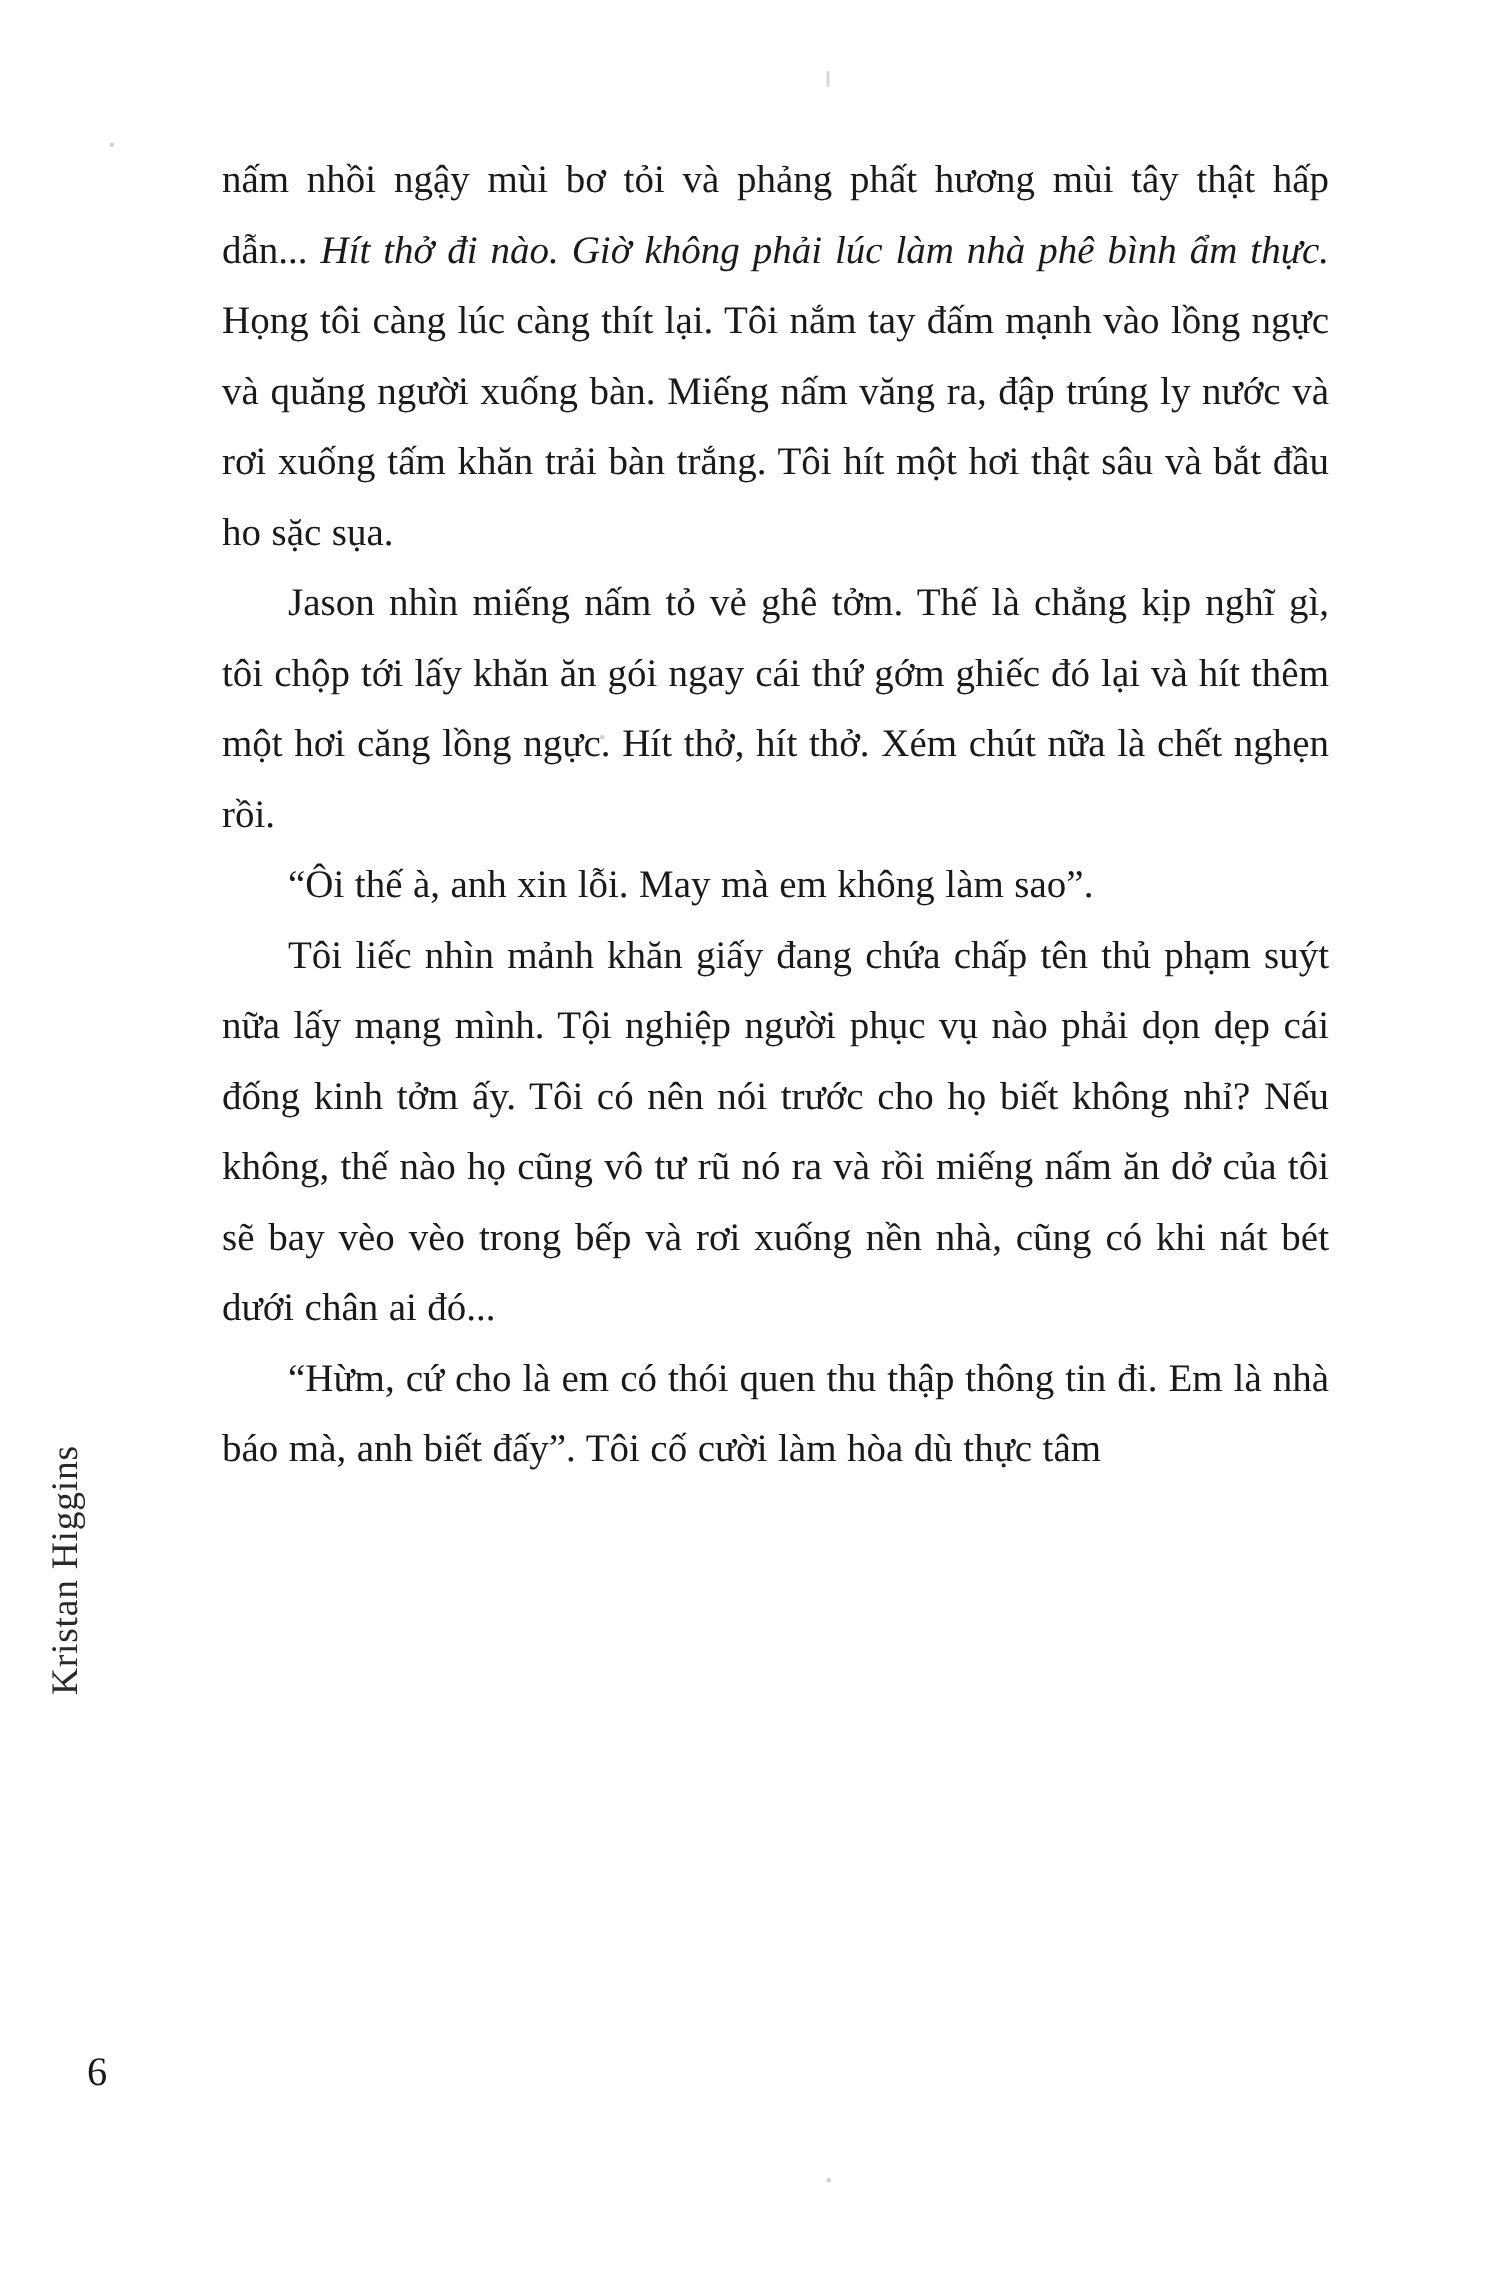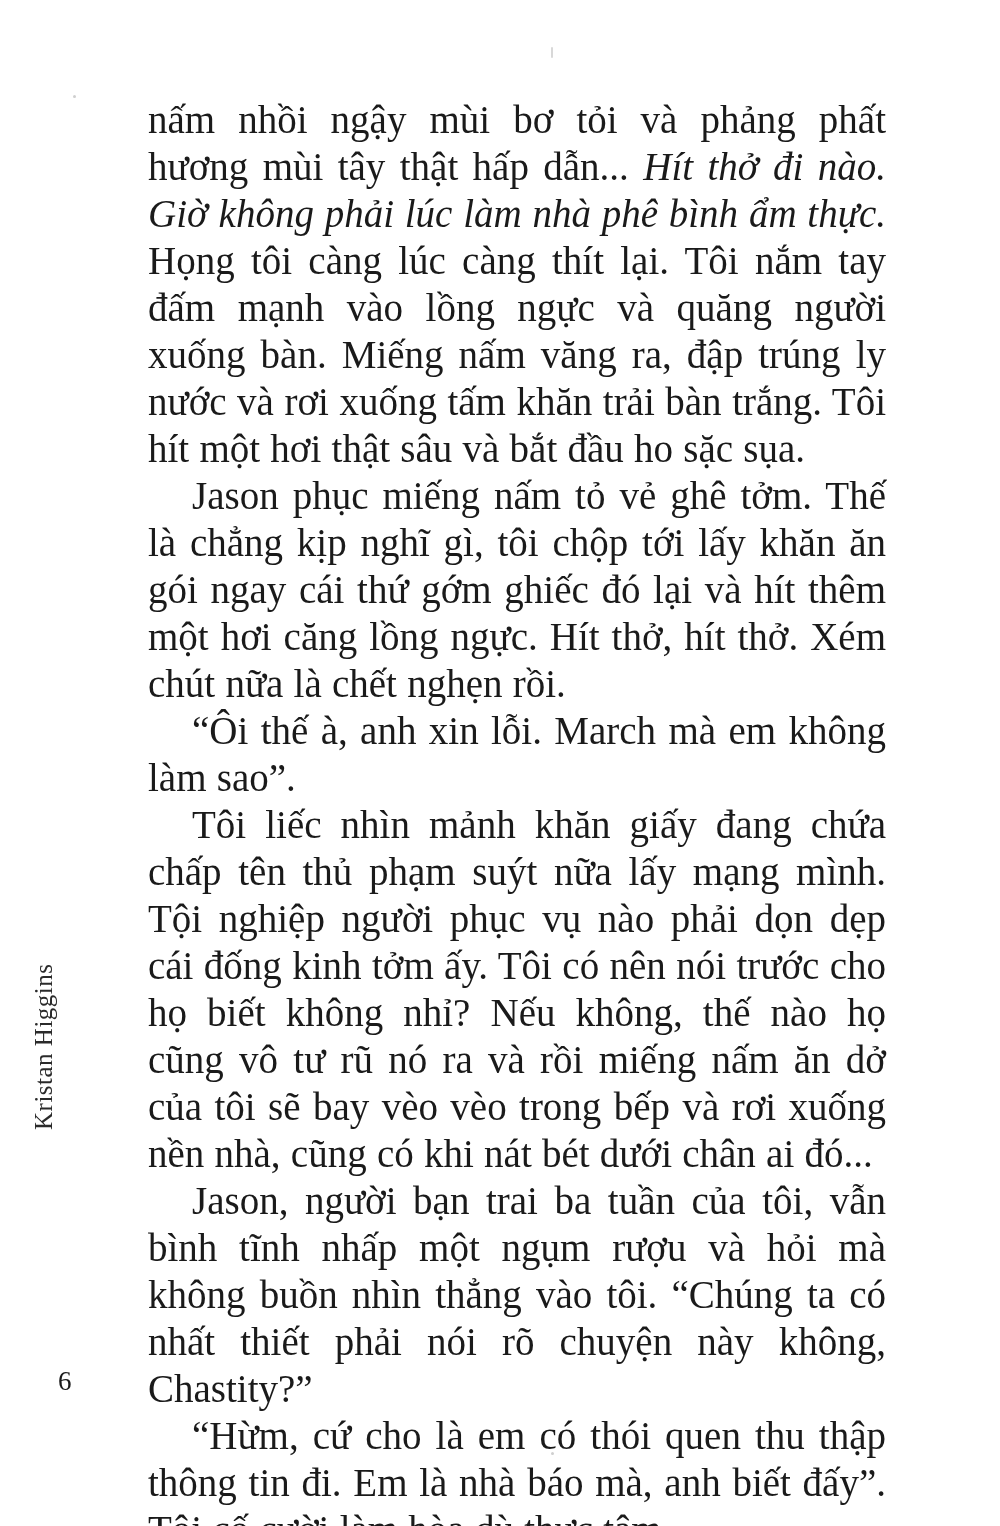--- a/index.html
+++ b/index.html
@@ -40,21 +40,21 @@
     color: #1a1a1a;
   }
   .text-column {
     position: absolute;
     left: 148px;
     top: 96px;
     width: 738px;
   }
   p.para {
     margin: 0;
-    font-size: 39px;
+    font-size: 26px;
     line-height: 47px;
     text-align: justify;
     text-indent: 44px;
     color: #1a1a1a;
     word-spacing: 0.5px;
   }
   p.para.first {
     text-indent: 0;
   }
   em.it {
@@ -81,20 +81,19 @@
   <div class="speck s2"></div>
   <div class="speck s3"></div>
   <div class="speck s4"></div>
 
   <div class="author-running-head">Kristan Higgins</div>
 
   <div class="page-number">6</div>
 
   <div class="text-column" id="body-column">
       <p class="para first"><span>nấm nhồi ngậy mùi bơ tỏi và phảng phất hương mùi tây thật hấp dẫn... </span><em class="it">Hít thở đi nào. Giờ không phải lúc làm nhà phê bình ẩm thực.</em><span> Họng tôi càng lúc càng thít lại. Tôi nắm tay đấm mạnh vào lồng ngực và quăng người xuống bàn. Miếng nấm văng ra, đập trúng ly nước và rơi xuống tấm khăn trải bàn trắng. Tôi hít một hơi thật sâu và bắt đầu ho sặc sụa.</span></p>
-      <p class="para"><span>Jason phục miếng nấm tỏ vẻ ghê tởm. Thế là chẳng kịp nghĩ gì, tôi chộp tới lấy khăn ăn gói ngay cái thứ gớm ghiếc đó lại và hít thêm một hơi căng lồng ngực. Hít thở, hít thở. Xém chút nữa là chết nghẹn rồi.</span></p>
-      <p class="para"><span>“Ôi thế à, anh xin lỗi. March mà em không làm sao”.</span></p>
+      <p class="para"><span>Jason nhìn miếng nấm tỏ vẻ ghê tởm. Thế là chẳng kịp nghĩ gì, tôi chộp tới lấy khăn ăn gói ngay cái thứ gớm ghiếc đó lại và hít thêm một hơi căng lồng ngực. Hít thở, hít thở. Xém chút nữa là chết nghẹn rồi.</span></p>
+      <p class="para"><span>“Ôi thế à, anh xin lỗi. May mà em không làm sao”.</span></p>
       <p class="para"><span>Tôi liếc nhìn mảnh khăn giấy đang chứa chấp tên thủ phạm suýt nữa lấy mạng mình. Tội nghiệp người phục vụ nào phải dọn dẹp cái đống kinh tởm ấy. Tôi có nên nói trước cho họ biết không nhỉ? Nếu không, thế nào họ cũng vô tư rũ nó ra và rồi miếng nấm ăn dở của tôi sẽ bay vèo vèo trong bếp và rơi xuống nền nhà, cũng có khi nát bét dưới chân ai đó...</span></p>
-      <p class="para"><span>Jason, người bạn trai ba tuần của tôi, vẫn bình tĩnh nhấp một ngụm rượu và hỏi mà không buồn nhìn thẳng vào tôi. “Chúng ta có nhất thiết phải nói rõ chuyện này không, Chastity?”</span></p>
       <p class="para"><span>“Hừm, cứ cho là em có thói quen thu thập thông tin đi. Em là nhà báo mà, anh biết đấy”. Tôi cố cười làm hòa dù thực tâm</span></p>
     </div>
 
 </div>
 
 </body></html>

